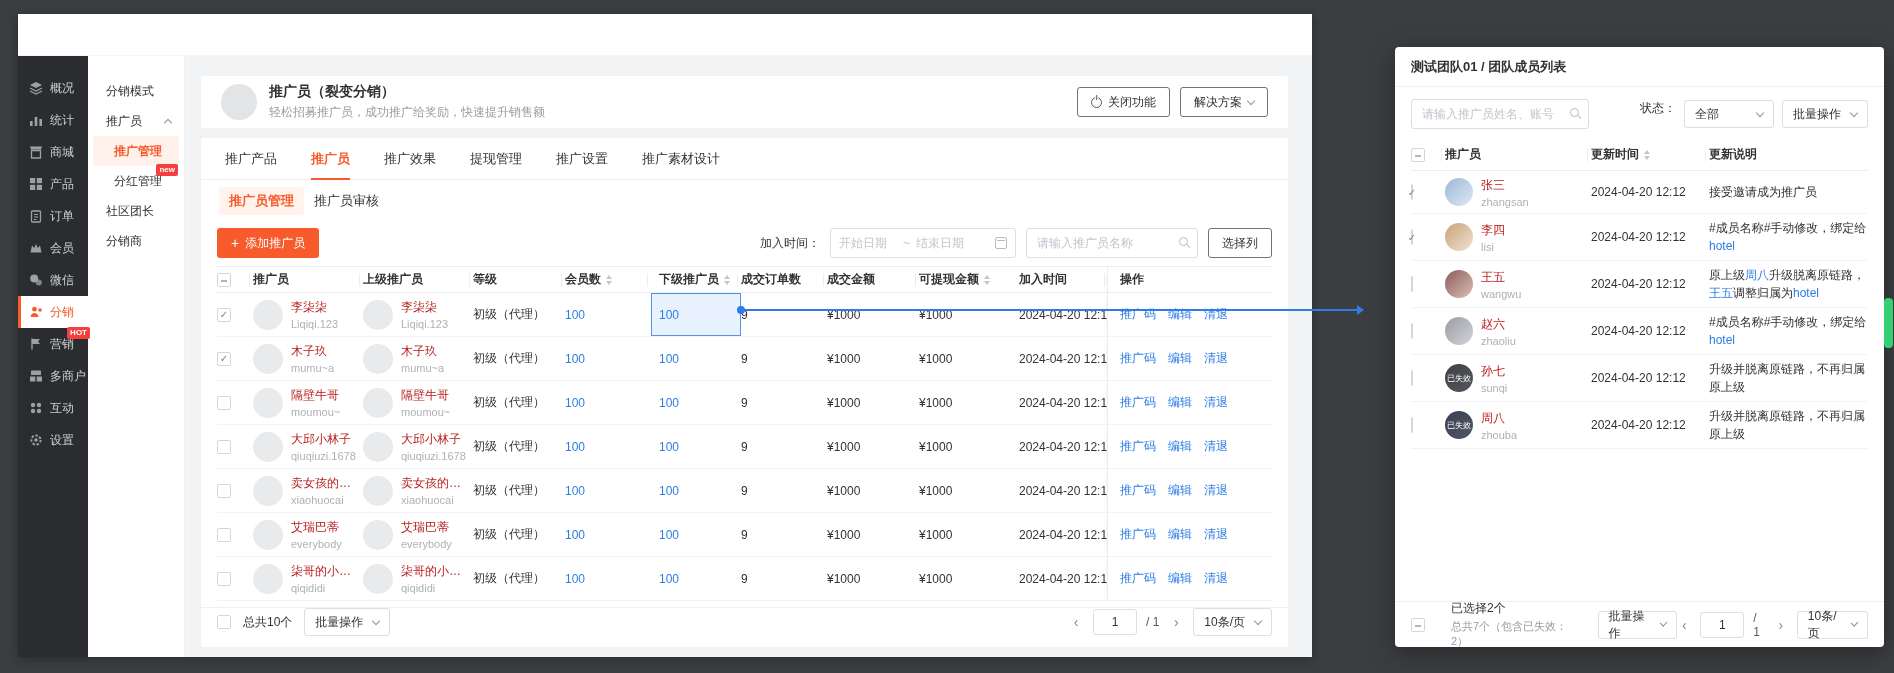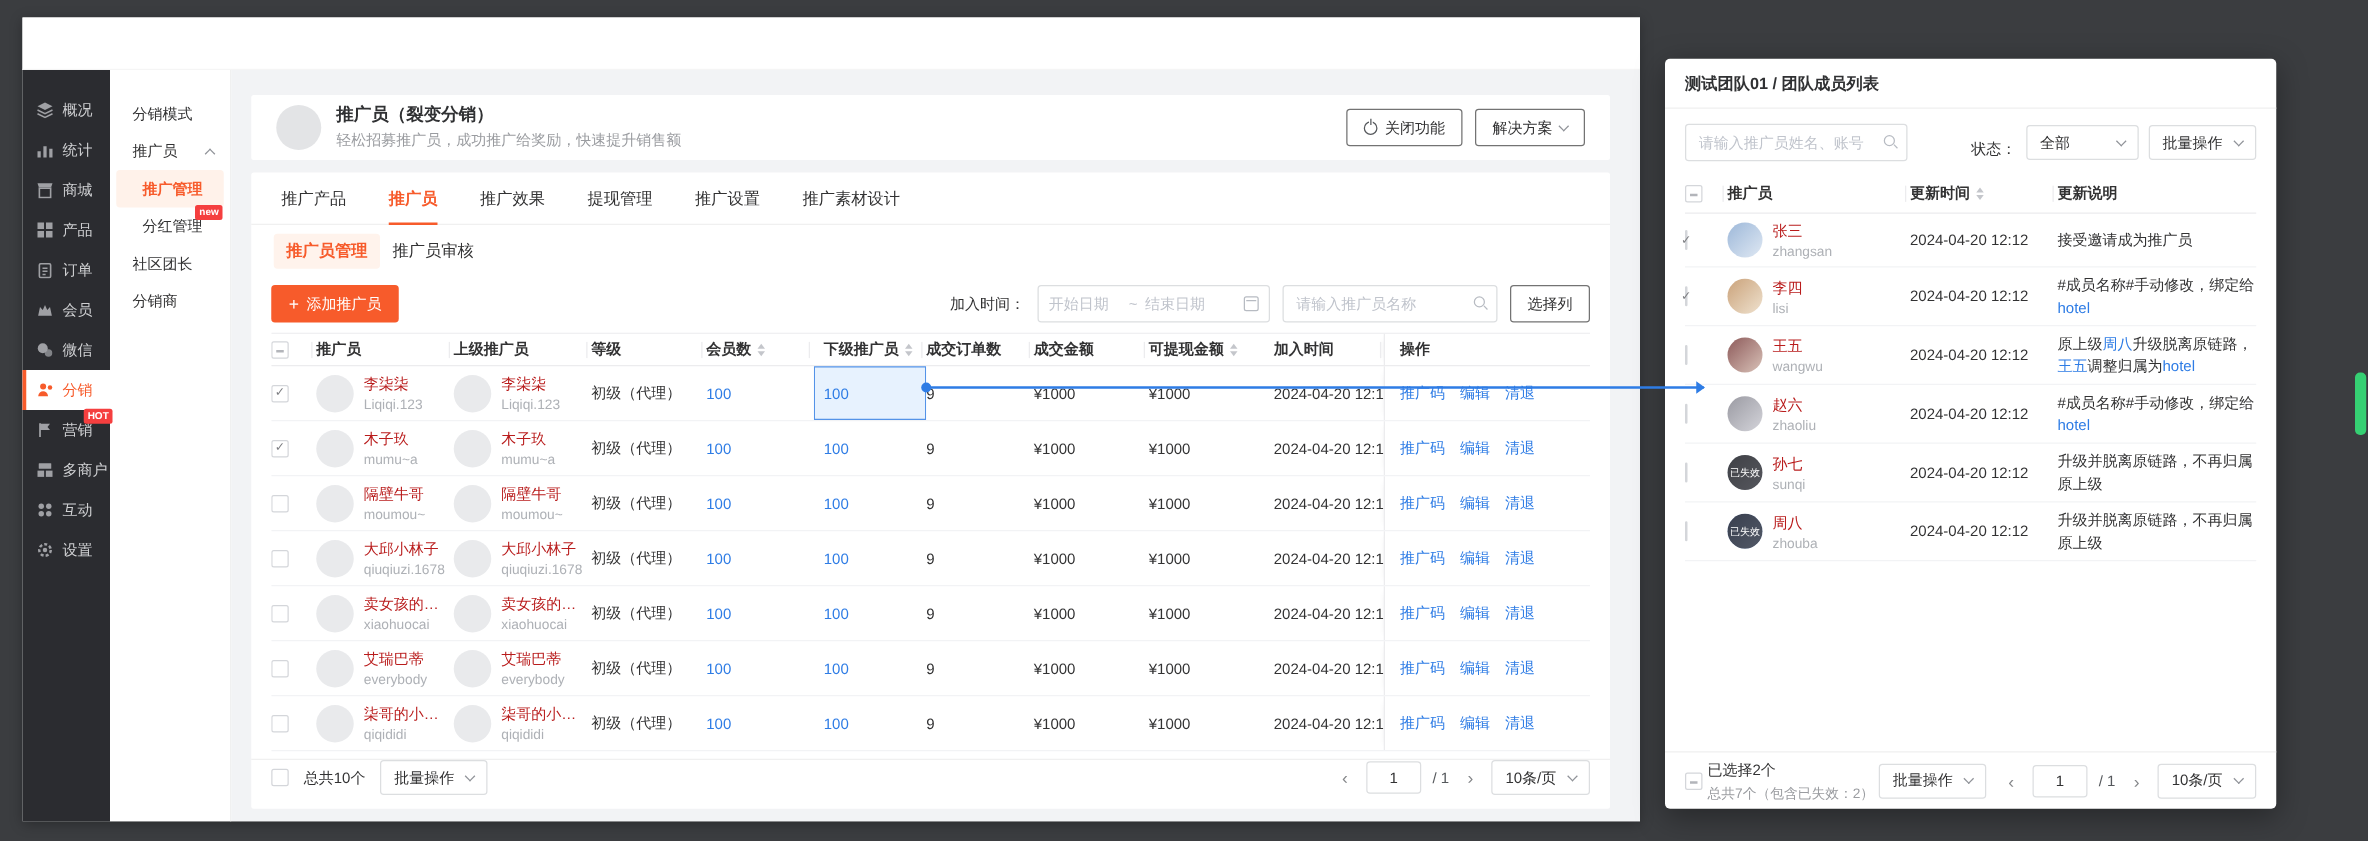--- a/index.html
+++ b/index.html
@@ -129,40 +129,40 @@
   .pg-input{width:44px; height:26px; border:1px solid #dcdee0; border-radius:3px; text-align:center; font-size:12px; color:#323233; outline:none; font-family:inherit;}
   .pg-of{color:#55585c;}
 
   
   .connector{position:absolute; left:741px; top:309px; width:622px; height:2px; background:var(--connector); z-index:6;}
   .connector .dot{position:absolute; left:-4px; top:-3px; width:8px; height:8px; border-radius:50%; background:var(--connector);}
   .connector .arrow{position:absolute; right:-1px; top:-4px; width:0; height:0;
     border-top:5px solid transparent; border-bottom:5px solid transparent; border-left:7px solid var(--connector);}
 
   
-  .panel{position:absolute; left:1332px; top:47px; width:489px; height:600px; background:#fff; border-radius:4px;
+  .panel{position:absolute; left:1395px; top:47px; width:489px; height:600px; background:#fff; border-radius:4px;
     box-shadow:0 6px 24px rgba(0,0,0,.35); z-index:5; display:flex; flex-direction:column;}
   .panel-title{height:40px; flex:none; display:flex; align-items:center; padding:0 16px; font-size:13px; font-weight:bold; color:#303133; border-bottom:1px solid #f0f0f0;}
   .panel-controls{flex:none; display:flex; align-items:center; justify-content:space-between; padding:12px 16px 10px;}
-  .pc-right{display:flex; align-items:flex-end; gap:8px;}
+  .pc-right{display:flex; align-items:flex-start; gap:8px;}
   .panel-table{flex:1; min-height:0; overflow:hidden; padding:0 16px; display:flex; flex-direction:column;}
   .p-thead{display:flex; align-items:center; height:32px; flex:none; border-bottom:1px solid #ececee;}
   .p-cb{width:34px; flex:none;}
   .p-name{width:146px; flex:none;}
   .p-time{width:118px; flex:none;}
   .p-note{flex:1; min-width:0;}
   .p-tr{display:flex; align-items:center; min-height:43px; border-bottom:1px solid #f2f3f5; padding:5px 0;}
   .p-avatar{width:28px; height:28px; border-radius:50%; flex:none; position:relative; overflow:hidden;}
   .p-avatar.invalid::after{content:attr(data-badge); position:absolute; inset:0; background:rgba(35,36,40,.62); color:#fff;
     font-size:8px; display:flex; align-items:center; justify-content:center; border-radius:50%;}
   .p-name-cell{display:flex; align-items:center;}
   .note{font-size:12px; color:#323233; line-height:1.5;}
   .note-link{color:var(--link); cursor:pointer;}
   .panel-footer{height:46px; flex:none; border-top:1px solid #f0f0f0; display:flex; align-items:center; justify-content:space-between; padding:0 16px;}
-  .pf-left{display:flex; align-items:center; gap:4px;}
+  .pf-left{display:flex; align-items:center; gap:26px;}
   .pf-text .l1{font-size:12px; color:#323233;}
   .pf-text .l2{font-size:11px; color:#9a9ca0; margin-top:2px;}
   .pf-right{display:flex; align-items:center; gap:9px;}
 
   
   .scroll-thumb{position:absolute; right:1px; top:298px; width:9px; height:50px; border-radius:4px; background:var(--scroll); z-index:9;}
 </style>
 </head>
 <body>
 

